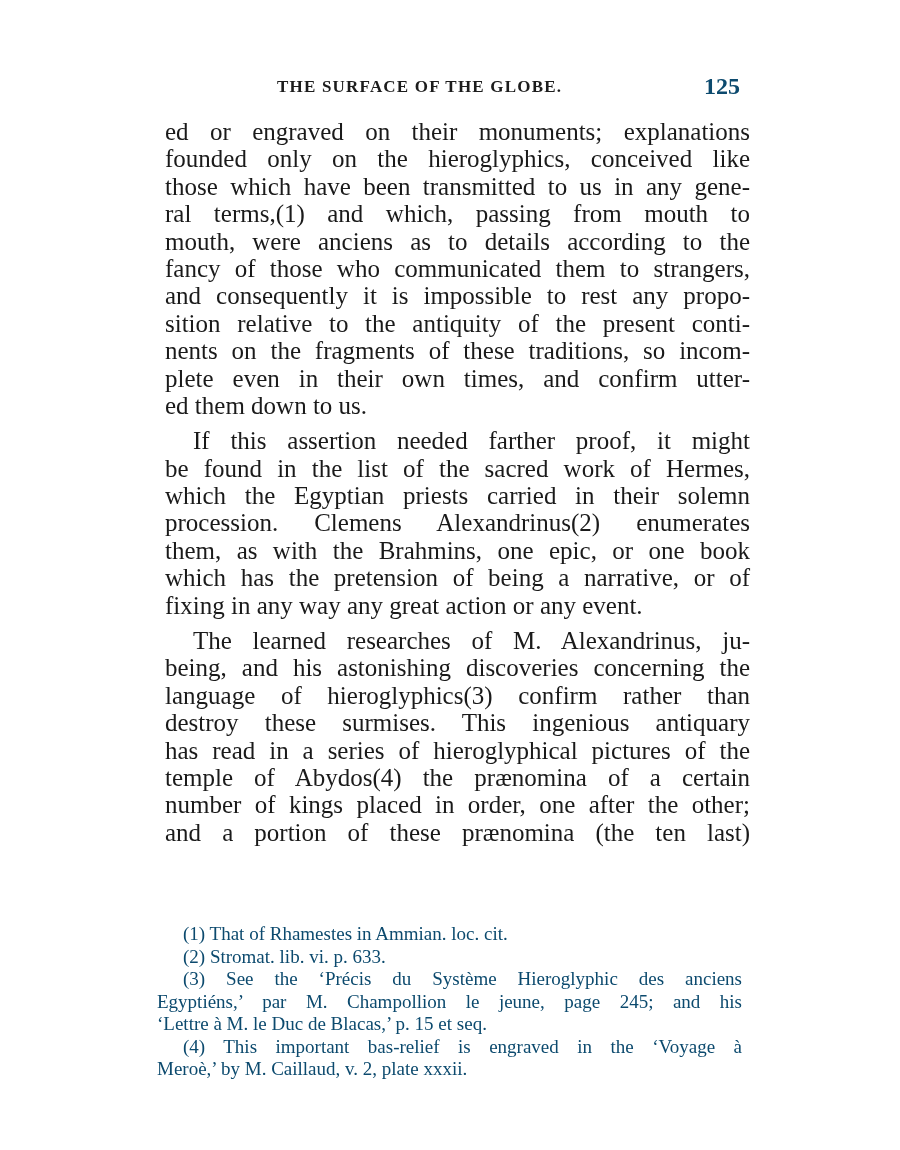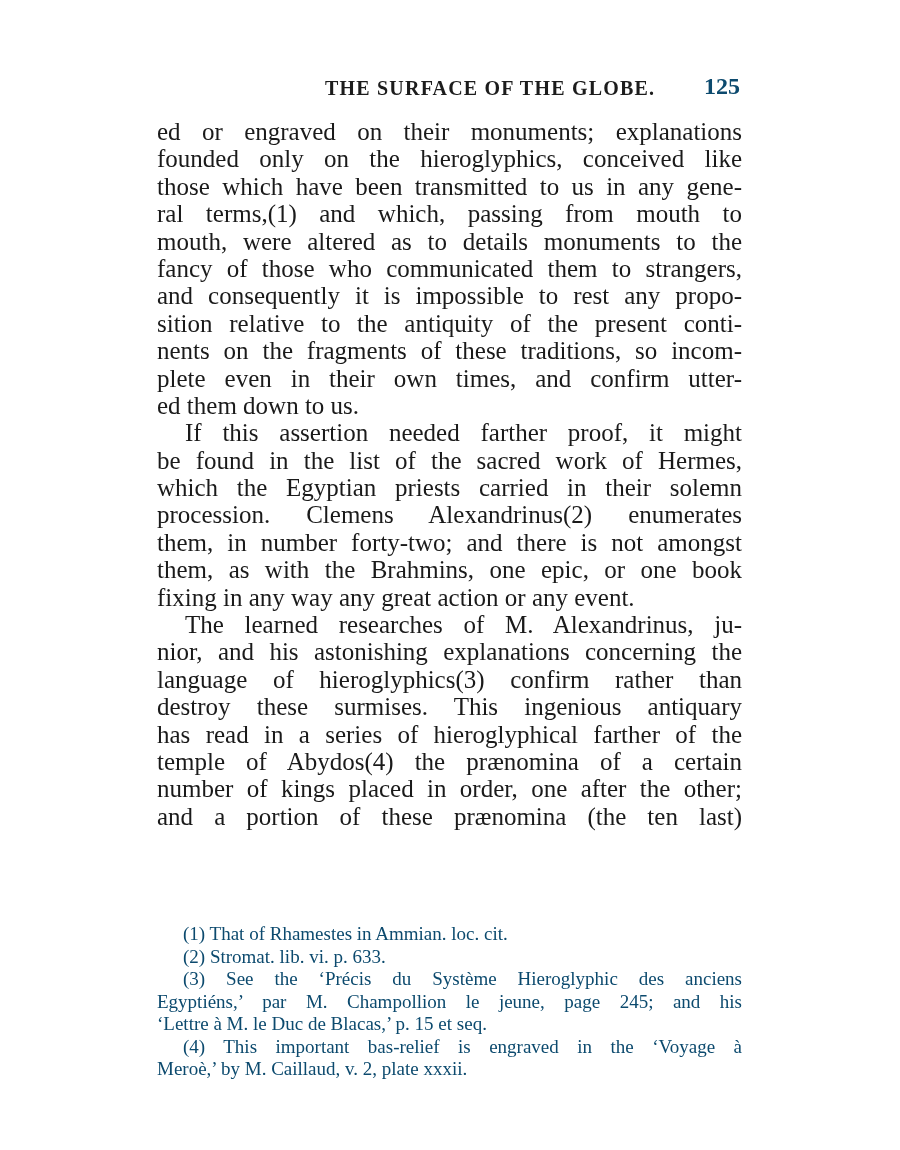--- a/index.html
+++ b/index.html
@@ -27,55 +27,55 @@
       left: 0;
       width: 585px;
       height: 30px;
     }
     .running-title {
       position: absolute;
       left: 120px;
       top: 3px;
       font-family: "Liberation Serif", serif;
       font-weight: bold;
-      font-size: 20px;
+      font-size: 17px;
       letter-spacing: 1.2px;
       color: #1c1c1c;
-      margin-left: 48px;
     }
     .page-number {
       position: absolute;
       right: 2px;
       top: -1px;
       font-family: "Liberation Serif", serif;
       font-weight: bold;
       font-size: 24px;
       color: #0c4a6e;
     }
     .body-text {
       position: absolute;
       top: 118px;
-      left: 0;
+      left: 8px;
       width: 585px;
     }
     .line {
       font-family: "Liberation Serif", serif;
       font-size: 25px;
       line-height: 27.4px;
       height: 27.4px;
       white-space: nowrap;
       text-align: justify;
       text-align-last: justify;
       color: #1a1a1a;
     }
     .line.last {
       text-align-last: left;
     }
     .line.indent {
       padding-left: 28px;
+      margin-top: 8px;
     }
     .footnotes {
       position: absolute;
       top: 923px;
       left: 0;
       width: 585px;
     }
     .fn-line {
       font-family: "Liberation Serif", serif;
       font-size: 19px;
@@ -101,39 +101,39 @@
   <div class="running-head">
     <span class="running-title">THE SURFACE OF THE GLOBE.</span>
     <span class="page-number">125</span>
   </div>
 
   <div class="body-text">
     <div class="line">ed or engraved on their monuments; explanations</div>
     <div class="line">founded  only on the hieroglyphics, conceived like</div>
     <div class="line">those which have been transmitted to us in any gene-</div>
     <div class="line">ral terms,(1) and which, passing from mouth to</div>
-    <div class="line">mouth, were altered as to details monuments to the</div>
+    <div class="line">mouth, were anciens as to details according to the</div>
     <div class="line">fancy of those who communicated them to strangers,</div>
     <div class="line">and consequently it is impossible to rest any propo-</div>
     <div class="line">sition relative to the antiquity of the present conti-</div>
     <div class="line">nents on the fragments of these traditions, so incom-</div>
     <div class="line">plete even in their own times, and confirm utter-</div>
     <div class="line last">ed them down to us.</div>
     <div class="line indent">If this assertion needed farther proof, it might</div>
     <div class="line">be found in the list of the sacred work of Hermes,</div>
     <div class="line">which the Egyptian priests carried in their solemn</div>
     <div class="line">procession.  Clemens Alexandrinus(2) enumerates</div>
-    <div class="line">them, in number forty-two; and there is not amongst</div>
     <div class="line">them, as with the Brahmins, one epic, or one book</div>
+    <div class="line">which has the pretension of being a narrative, or of</div>
     <div class="line last">fixing in any way any great action or any event.</div>
     <div class="line indent">The learned researches of M. Alexandrinus, ju-</div>
-    <div class="line">nior, and his astonishing explanations concerning the</div>
+    <div class="line">being, and his astonishing discoveries concerning the</div>
     <div class="line">language of hieroglyphics(3) confirm rather than</div>
     <div class="line">destroy these surmises.  This ingenious antiquary</div>
-    <div class="line">has read in a series of hieroglyphical farther of the</div>
+    <div class="line">has read in a series of hieroglyphical pictures of the</div>
     <div class="line">temple of Abydos(4) the prænomina of a certain</div>
     <div class="line">number of kings placed in order, one after the other;</div>
     <div class="line">and a portion of these prænomina (the ten last)</div>
   </div>
 
   <div class="footnotes">
     <div class="fn-line indent last">(1) That of Rhamestes in Ammian. loc. cit.</div>
     <div class="fn-line indent last">(2) Stromat. lib. vi. p. 633.</div>
     <div class="fn-line indent">(3) See the ‘Précis du Système Hieroglyphic des anciens</div>
     <div class="fn-line">Egyptiéns,’ par M. Champollion le jeune, page 245; and his</div>

